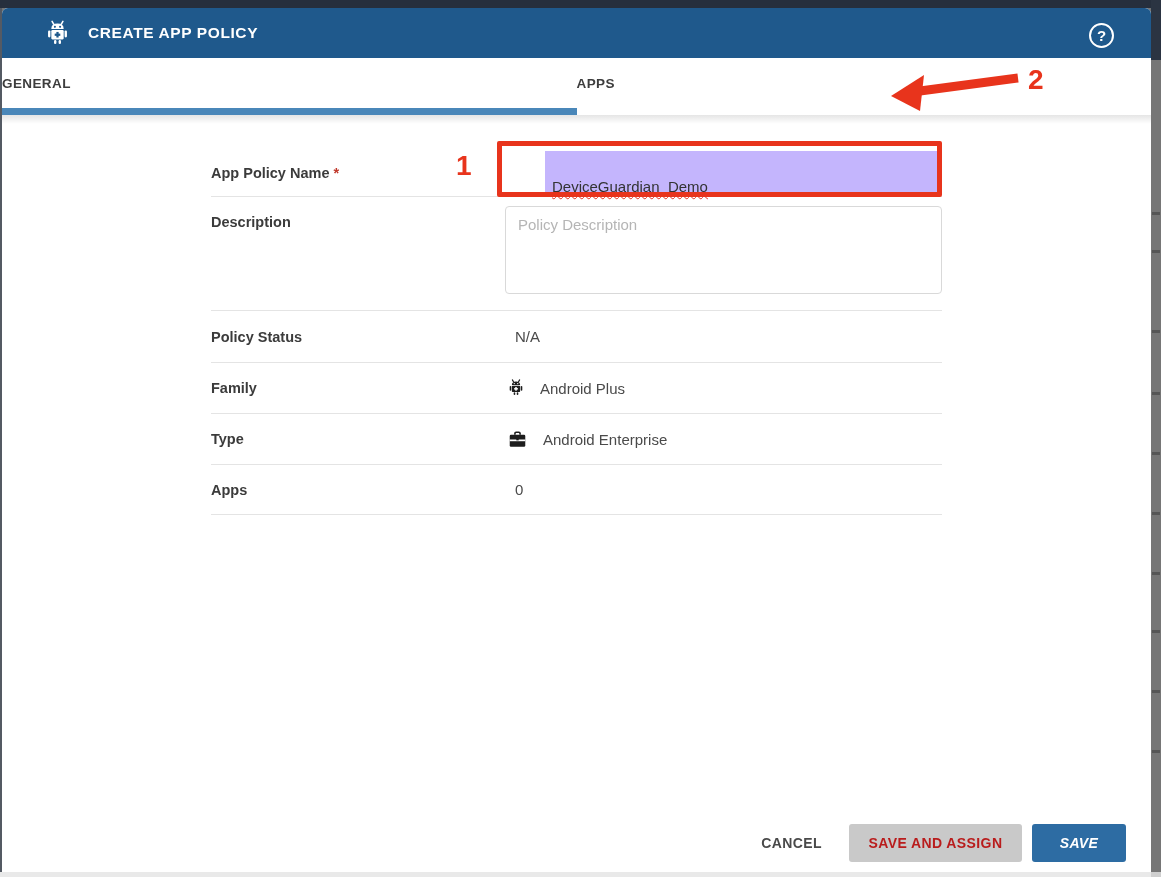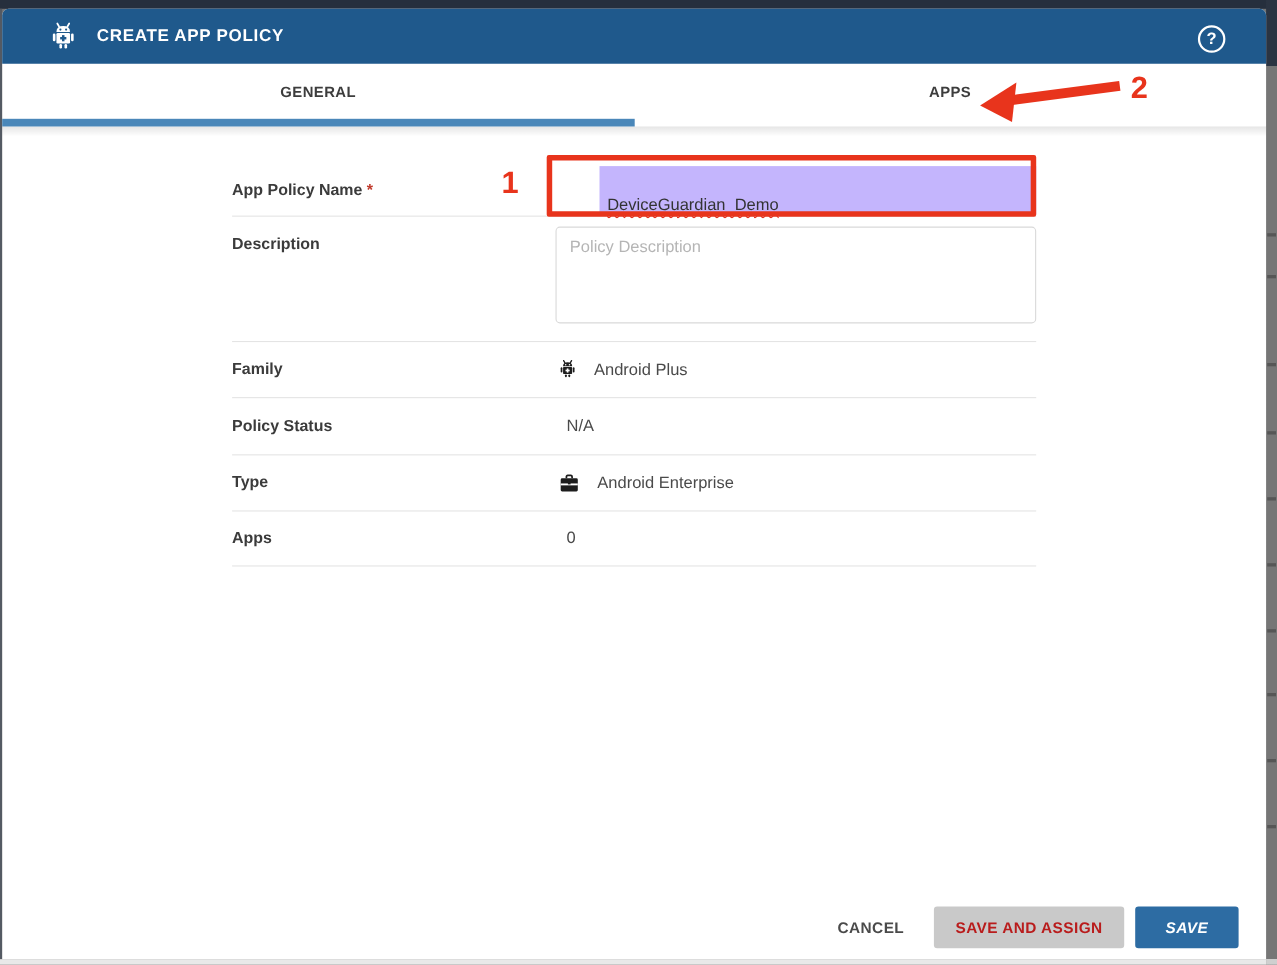--- a/index.html
+++ b/index.html
@@ -22,21 +22,21 @@
   .dlg-header { position:relative; height:50px; background:#1f598c; border-radius:6px 6px 0 0;
     display:flex; align-items:center; }
   .dlg-header .robot { margin-left:42px; width:27px; height:27px; flex:0 0 auto; }
   .dlg-title { margin-left:17px; color:#ffffff; font-size:15.5px; font-weight:bold; letter-spacing:.6px; }
   .help-btn { position:absolute; right:37px; top:15px; width:25px; height:25px; border:2.5px solid #fff;
     border-radius:50%; color:#fff; font-size:15px; font-weight:bold; display:flex; align-items:center;
     justify-content:center; cursor:pointer; background:transparent; }
 
   
   .tabbar { position:relative; height:50px; display:flex; }
-  .tab { flex:1 1 50%; display:flex; align-items:center; justify-content:center;
+  .tab { flex:1 1 50%; display:flex; align-items:center; justify-content:flex-start;
     font-size:13.5px; font-weight:bold; color:#3d3d3d; letter-spacing:.4px; cursor:pointer; }
   .tab-underline-row { position:relative; height:7px; width:100%; }
   .tab-underline { position:absolute; left:0; top:0; width:50%; height:7px; background:#4a87b9; }
   .tab-shadow { height:9px; background:linear-gradient(rgba(0,0,0,.10), rgba(0,0,0,0)); }
 
   
   .form { margin:0 209px; }
   .row { display:flex; border-bottom:1px solid #e4e4e4; }
   .row-label { width:294px; flex:0 0 294px; font-size:14.5px; font-weight:bold; color:#3b3b3b; }
   .row-value { flex:1 1 auto; font-size:15px; color:#4a4a4a; }
@@ -152,20 +152,25 @@
       </div>
     </div>
 
     <div class="row row-desc">
       <div class="row-label">Description</div>
       <div class="row-value">
         <textarea class="desc-area" placeholder="Policy Description" style=""></textarea>
       </div>
     </div>
 
+    <div class="row row-plain row-status">
+      <div class="row-label">Policy Status</div>
+      <div class="row-value val-text">N/A</div>
+    </div>
+
     <div class="row row-plain row-family">
       <div class="row-label">Family</div>
       <div class="row-value val-icon">
         <svg width="18" height="18" viewBox="0 0 24 24">
           <g stroke="#1d1d1d" stroke-width="1.6" stroke-linecap="round">
             <line x1="8.6" y1="3.6" x2="7.2" y2="1.2"></line>
               <line x1="15.4" y1="3.6" x2="16.8" y2="1.2"></line>
           </g>
           <path fill="#1d1d1d" d="M6.5 8 Q6.5 3.2 12 3.2 Q17.5 3.2 17.5 8 Z"></path>
           <circle cx="9.7" cy="6.1" r="0.9" fill="#ffffff"></circle>
@@ -175,25 +180,20 @@
           <rect x="9.5" y="12.1" width="5" height="2" fill="#ffffff"></rect>
           <rect x="3.6" y="9.3" width="2.1" height="6.2" rx="1" fill="#1d1d1d"></rect>
           <rect x="18.3" y="9.3" width="2.1" height="6.2" rx="1" fill="#1d1d1d"></rect>
           <rect x="8.9" y="17.8" width="2.1" height="3.6" rx="1" fill="#1d1d1d"></rect>
           <rect x="13" y="17.8" width="2.1" height="3.6" rx="1" fill="#1d1d1d"></rect>
         </svg>
         <span class="txt">Android Plus</span>
       </div>
     </div>
 
-    <div class="row row-plain row-status">
-      <div class="row-label">Policy Status</div>
-      <div class="row-value val-text">N/A</div>
-    </div>
-
     <div class="row row-plain row-type">
       <div class="row-label">Type</div>
       <div class="row-value val-icon">
         <svg width="21" height="19" viewBox="0 0 24 22">
           <path d="M9 5.5 V4 Q9 2.6 10.4 2.6 H13.6 Q15 2.6 15 4 V5.5" fill="none" stroke="#1d1d1d" stroke-width="1.8"></path>
           <rect x="3" y="5.5" width="18" height="14" rx="1.5" fill="#1d1d1d"></rect>
           <rect x="3" y="11" width="18" height="2" fill="#ffffff"></rect>
           <rect x="10.6" y="10.4" width="2.8" height="1.6" fill="#1d1d1d"></rect>
         </svg>
         <span class="txt">Android Enterprise</span>

